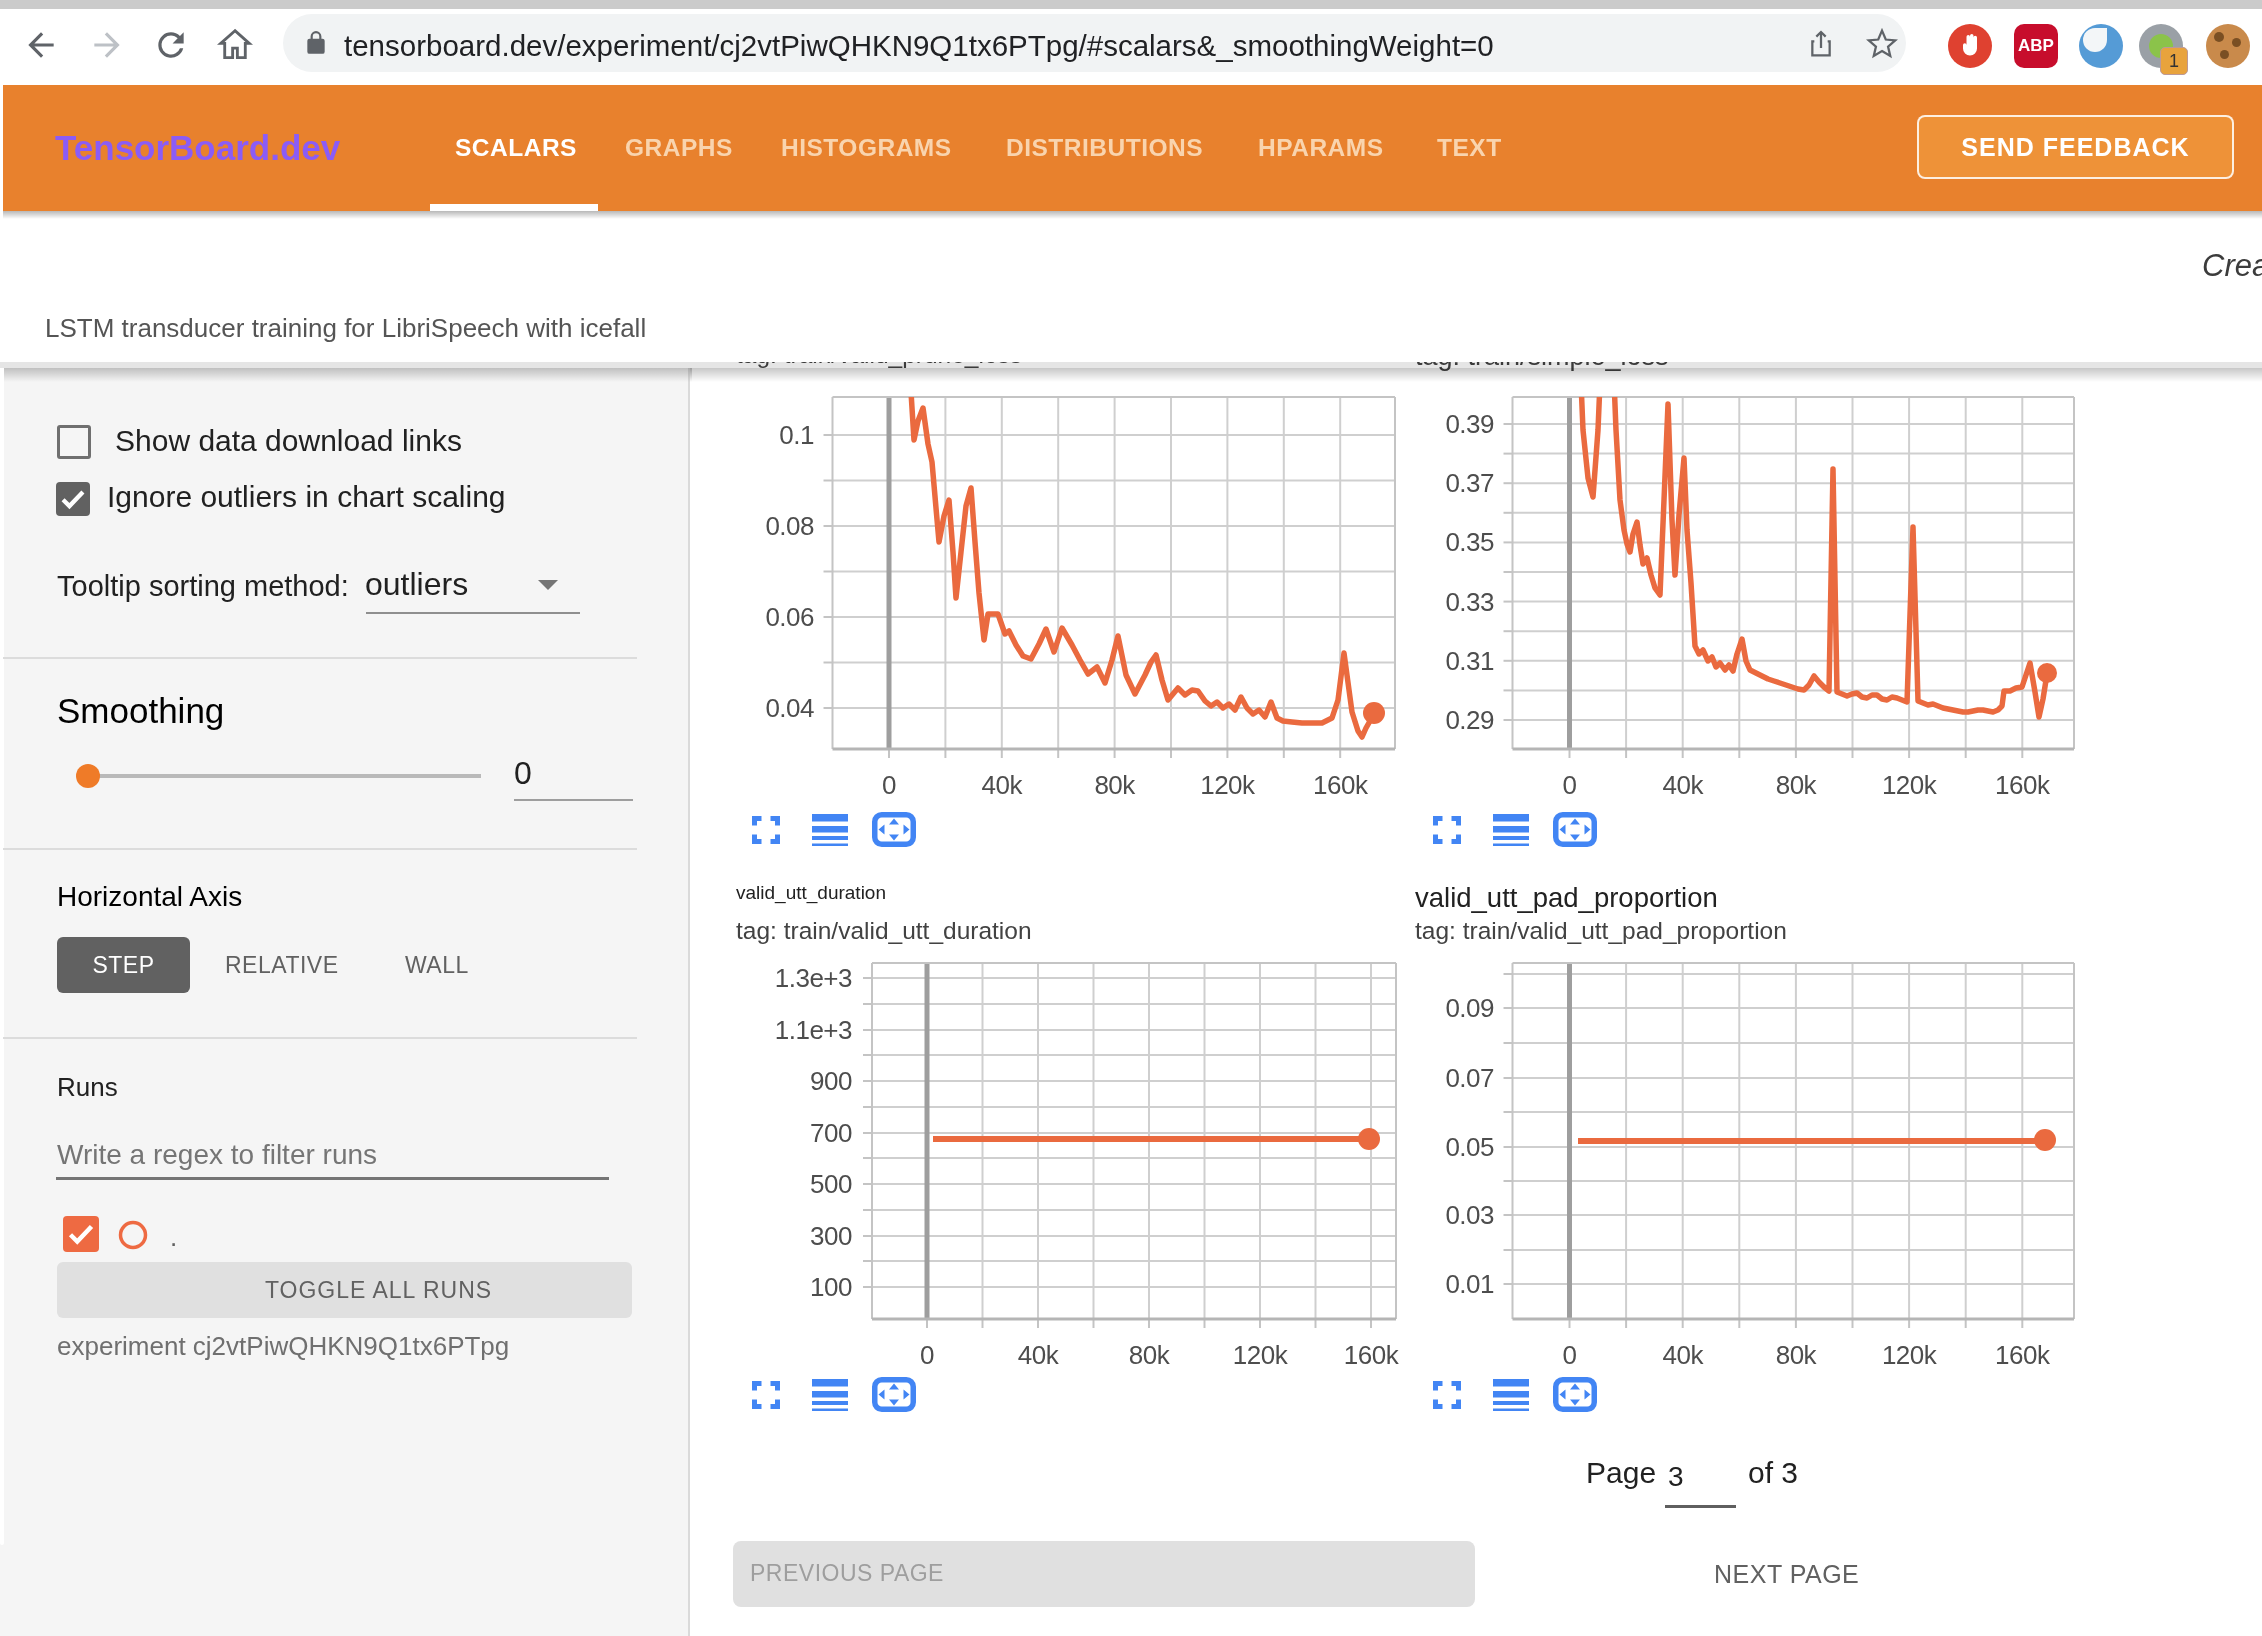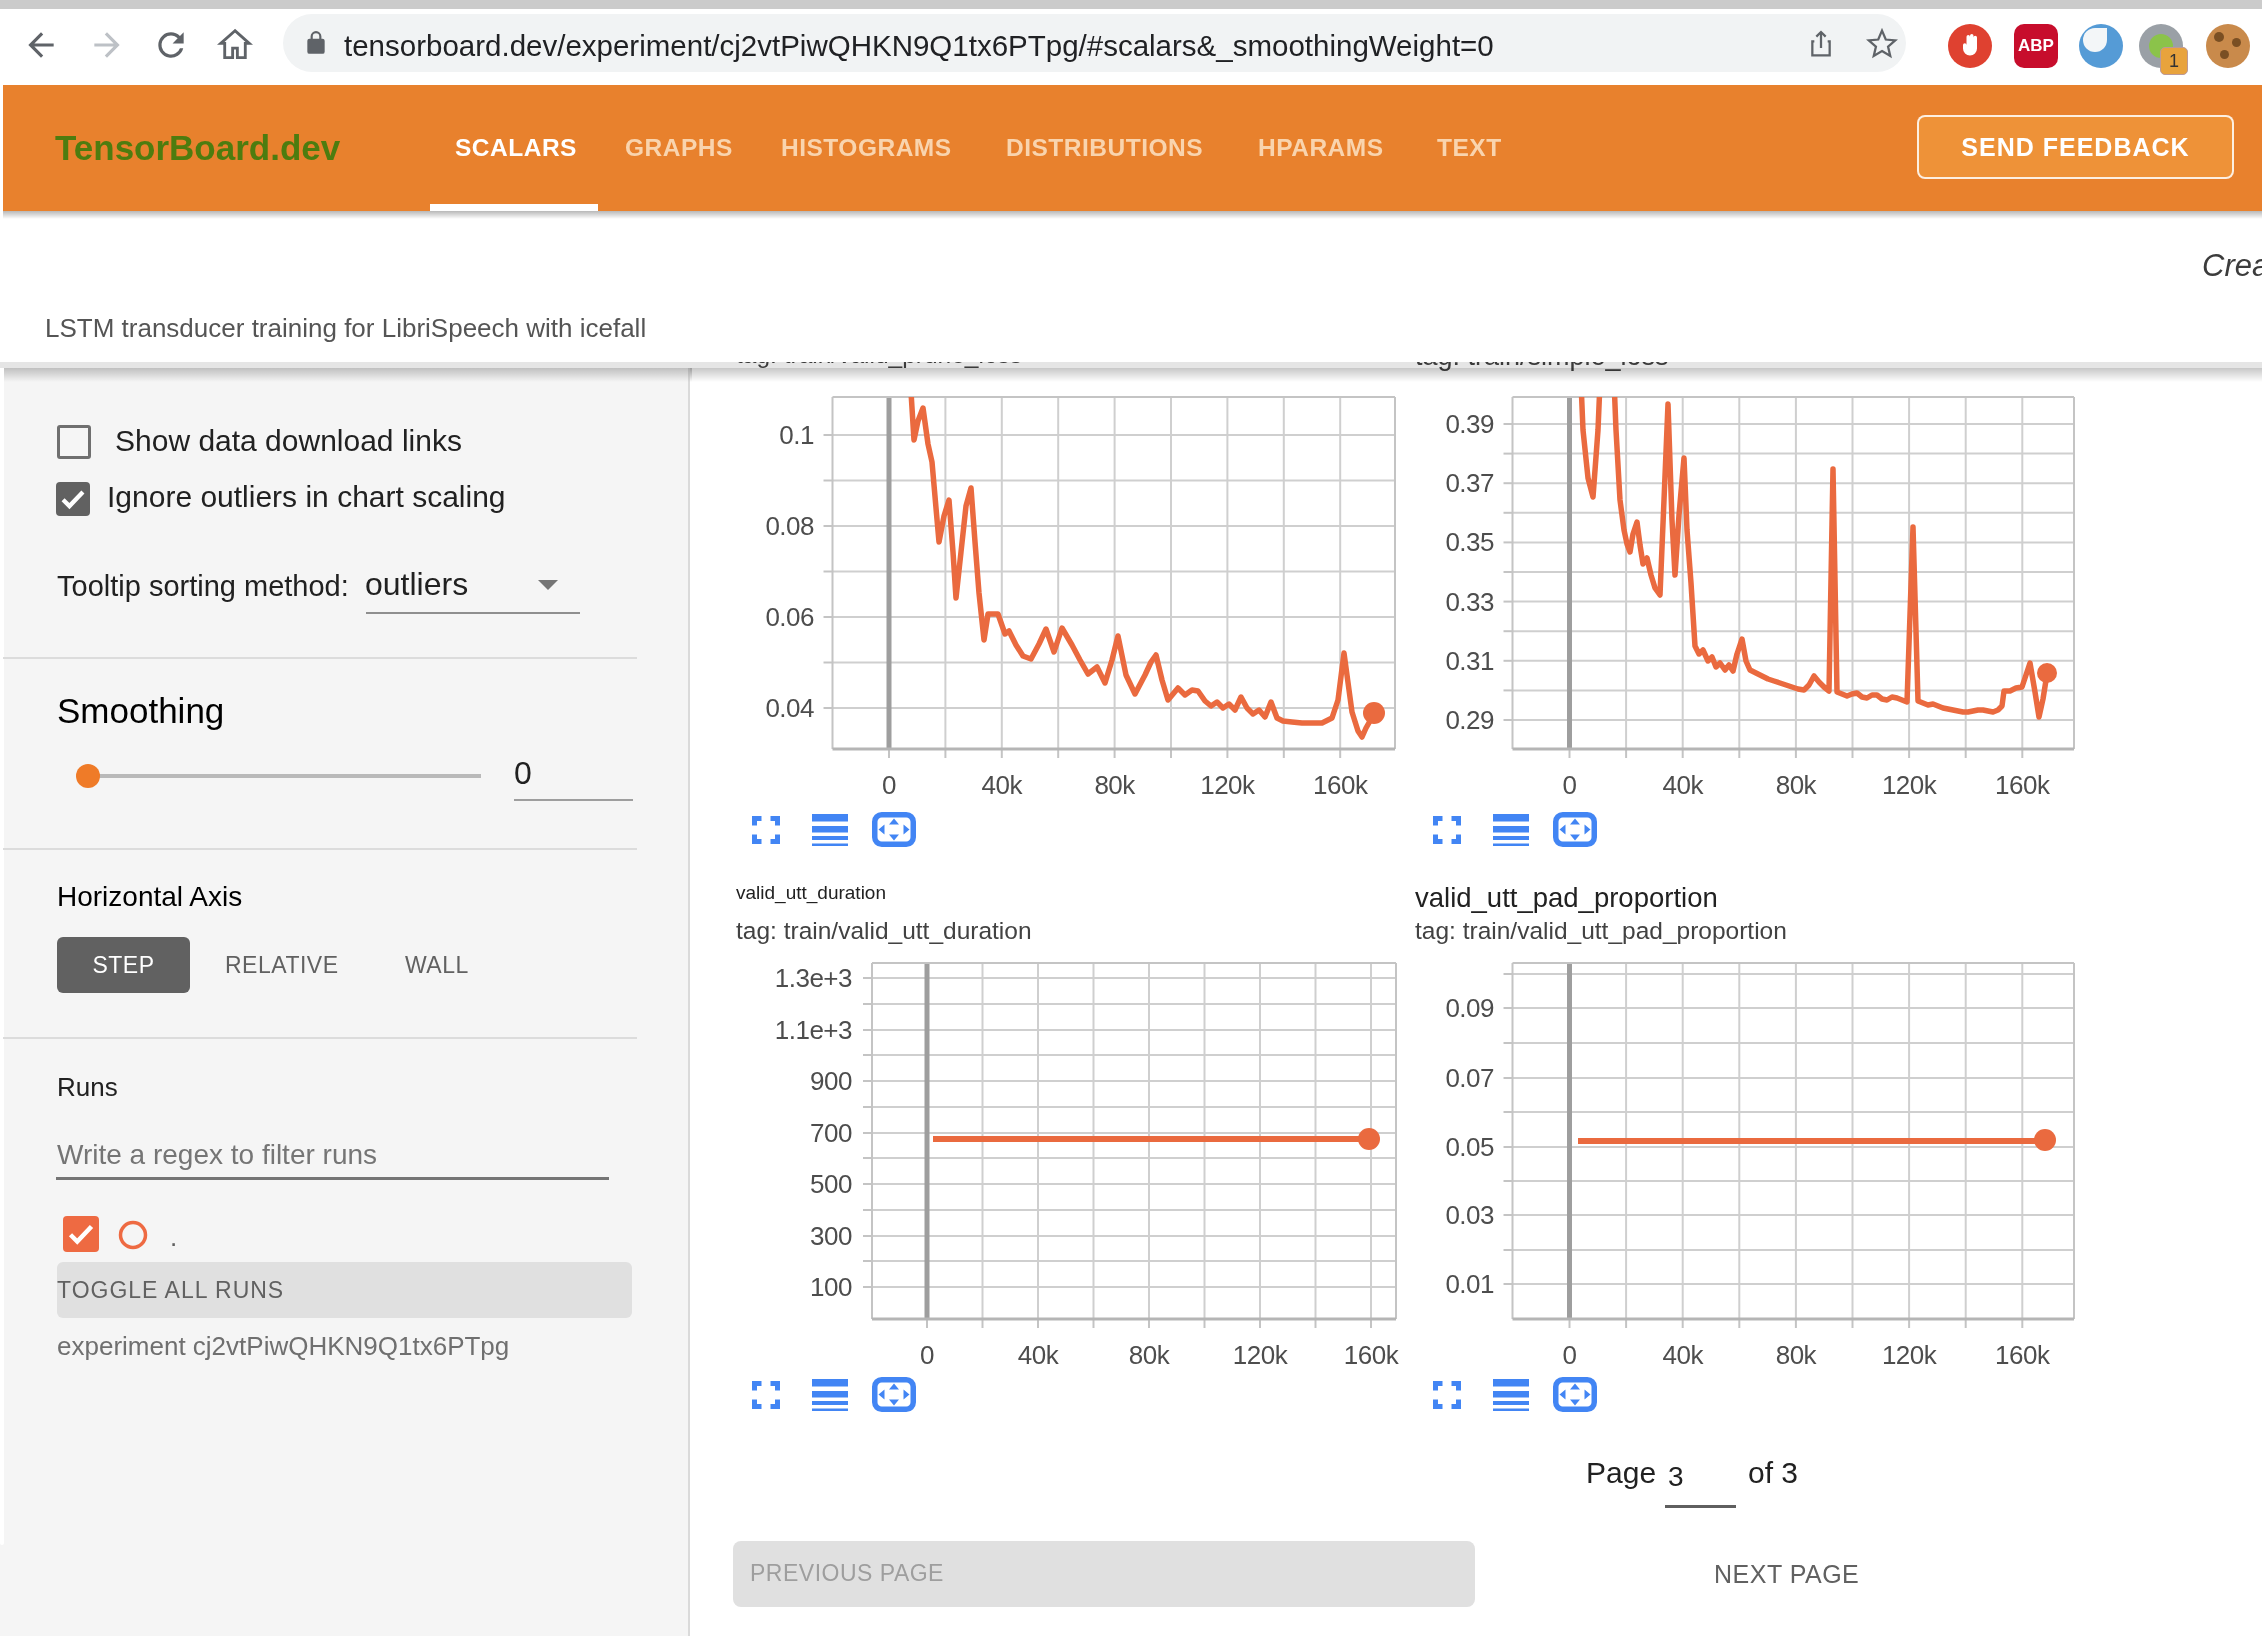--- a/index.html
+++ b/index.html
@@ -47,21 +47,21 @@
 <div class="abs" style="left:2083px;top:28px;width:24px;height:24px;border-radius:50% 0 50% 50%;background:#f3f6f8;"></div>
 <div class="abs" style="left:2139px;top:24px;width:44px;height:44px;border-radius:50%;background:#9aa0a6;"></div>
 <div class="abs" style="left:2149px;top:34px;width:24px;height:24px;border-radius:50%;background:#8bc34a;"></div>
 <div class="abs" style="left:2160px;top:47px;width:26px;height:26px;border-radius:5px;background:#e8a33d;border:1px solid #b99;font-size:18px;color:#333;text-align:center;line-height:26px;">1</div>
 <div class="abs" style="left:2206px;top:24px;width:44px;height:44px;border-radius:50%;background:#c98a4b;"></div>
 <div class="abs" style="left:2214px;top:32px;width:10px;height:10px;border-radius:50%;background:#7a4f23;"></div>
 <div class="abs" style="left:2232px;top:38px;width:9px;height:9px;border-radius:50%;background:#7a4f23;"></div>
 <div class="abs" style="left:2220px;top:50px;width:9px;height:9px;border-radius:50%;background:#7a4f23;"></div>
 <div class="abs" style="left:3px;top:85px;width:2259px;height:126px;background:#e8812d;"></div>
 <div class="abs" style="left:3px;top:211px;width:2259px;height:8px;background:linear-gradient(to bottom,rgba(0,0,0,0.28),rgba(0,0,0,0));"></div>
-<div class="abs" id="logo" style="left:55px;top:128px;font-size:35px;color:#4d7c0f;font-weight:bold;">TensorBoard.dev</div>
+<div class="abs" id="logo" style="left:55px;top:128px;font-size:35px;color:#8b5cf6;font-weight:bold;">TensorBoard.dev</div>
 <div class="abs" id="n1" style="left:455px;top:134px;font-size:24.5px;color:#ffffff;font-weight:bold;letter-spacing:0.5px;">SCALARS</div>
 <div class="abs" id="n2" style="left:625px;top:134px;font-size:24.5px;color:#f9d4ae;font-weight:bold;letter-spacing:0.5px;">GRAPHS</div>
 <div class="abs" id="n3" style="left:781px;top:134px;font-size:24.5px;color:#f9d4ae;font-weight:bold;letter-spacing:0.5px;">HISTOGRAMS</div>
 <div class="abs" id="n4" style="left:1006px;top:134px;font-size:24.5px;color:#f9d4ae;font-weight:bold;letter-spacing:0.5px;">DISTRIBUTIONS</div>
 <div class="abs" id="n5" style="left:1258px;top:134px;font-size:24.5px;color:#f9d4ae;font-weight:bold;letter-spacing:0.5px;">HPARAMS</div>
 <div class="abs" id="n6" style="left:1437px;top:134px;font-size:24.5px;color:#f9d4ae;font-weight:bold;letter-spacing:0.5px;">TEXT</div>
 <div class="abs" style="left:430px;top:204px;width:168px;height:7px;background:#fff;"></div>
 <div class="abs" style="left:1917px;top:115px;width:317px;height:64px;background:#ee9238;border:2px solid rgba(255,255,255,0.85);border-radius:8px;box-sizing:border-box;"></div>
 <div class="abs" id="send" style="left:1917px;top:133px;font-size:25px;color:#fff;font-weight:bold;letter-spacing:1px;width:317px;text-align:center;">SEND FEEDBACK</div>
 <div class="abs" style="left:0;top:219px;width:2262px;height:1417px;background:#fff;"></div>
@@ -106,21 +106,21 @@
 <div class="abs" style="left:56px;top:1177px;width:553px;height:3px;background:#757575;"></div>
 <div class="abs" style="left:63px;top:1216px;width:36px;height:36px;border-radius:4px;background:#ee6a42;"></div>
 <svg class="abs" style="left:63px;top:1216px" width="36" height="36" viewBox="0 0 24 24">
     <path d="M5 12.5l4.5 4.5 9.5-10" fill="none" stroke="#fff" stroke-width="3"></path>
   </svg>
 <svg class="abs" style="left:117px;top:1219px" width="32" height="32" viewBox="0 0 32 32">
     <circle cx="16" cy="16" r="12.5" fill="none" stroke="#ee6a42" stroke-width="3.5"></circle>
   </svg>
 <div class="abs" id="dot" style="left:170px;top:1222px;font-size:26px;color:#616161;">.</div>
 <div class="abs" style="left:57px;top:1262px;width:575px;height:56px;background:#e0e0e0;border-radius:6px;"></div>
-<div class="abs" id="toggle" style="left:57px;top:1277px;font-size:23px;color:#616161;width:575px;letter-spacing:1px;">TOGGLE ALL RUNS</div>
+<div class="abs" id="toggle" style="left:57px;top:1277px;font-size:23px;color:#616161;width:575px;text-align:center;letter-spacing:1px;padding-left:34px;">TOGGLE ALL RUNS</div>
 <div class="abs" id="exper" style="left:57px;top:1331px;font-size:26px;color:#6f6f6f;">experiment cj2vtPiwQHKN9Q1tx6PTpg</div>
 <svg class="abs" style="left:0;top:0;" width="2262" height="1636" viewBox="0 0 2262 1636">
     <defs>
       <clipPath id="r1a">
         <rect x="832" y="397" width="563" height="352"></rect>
       </clipPath>
       <clipPath id="r1b">
         <rect x="1512" y="397" width="562" height="352"></rect>
       </clipPath>
     </defs>

